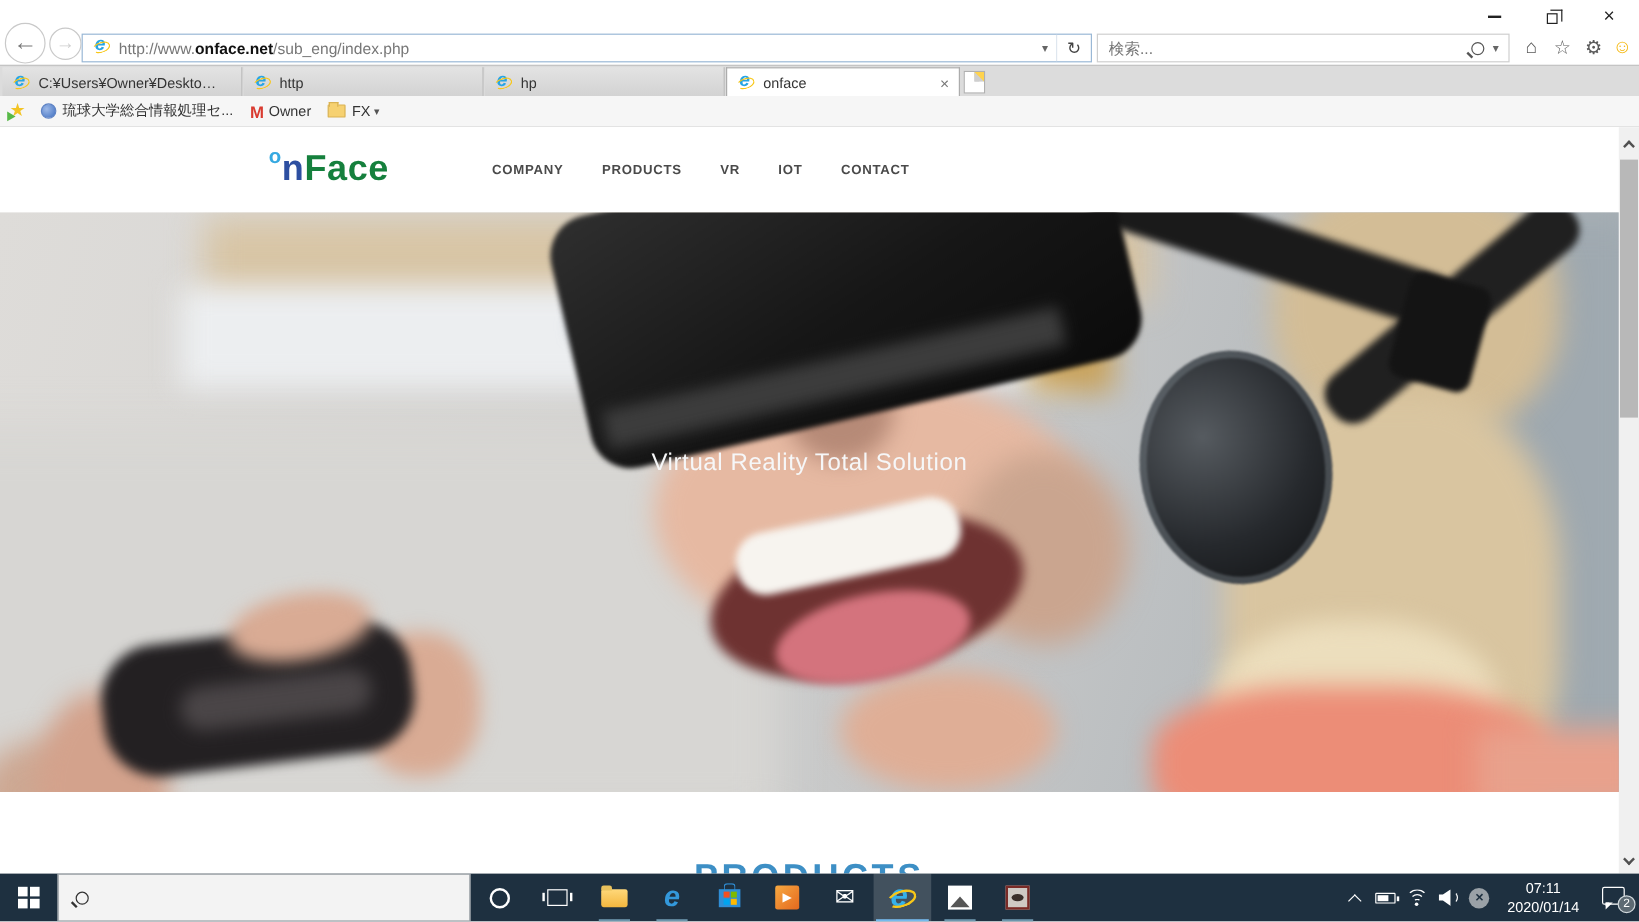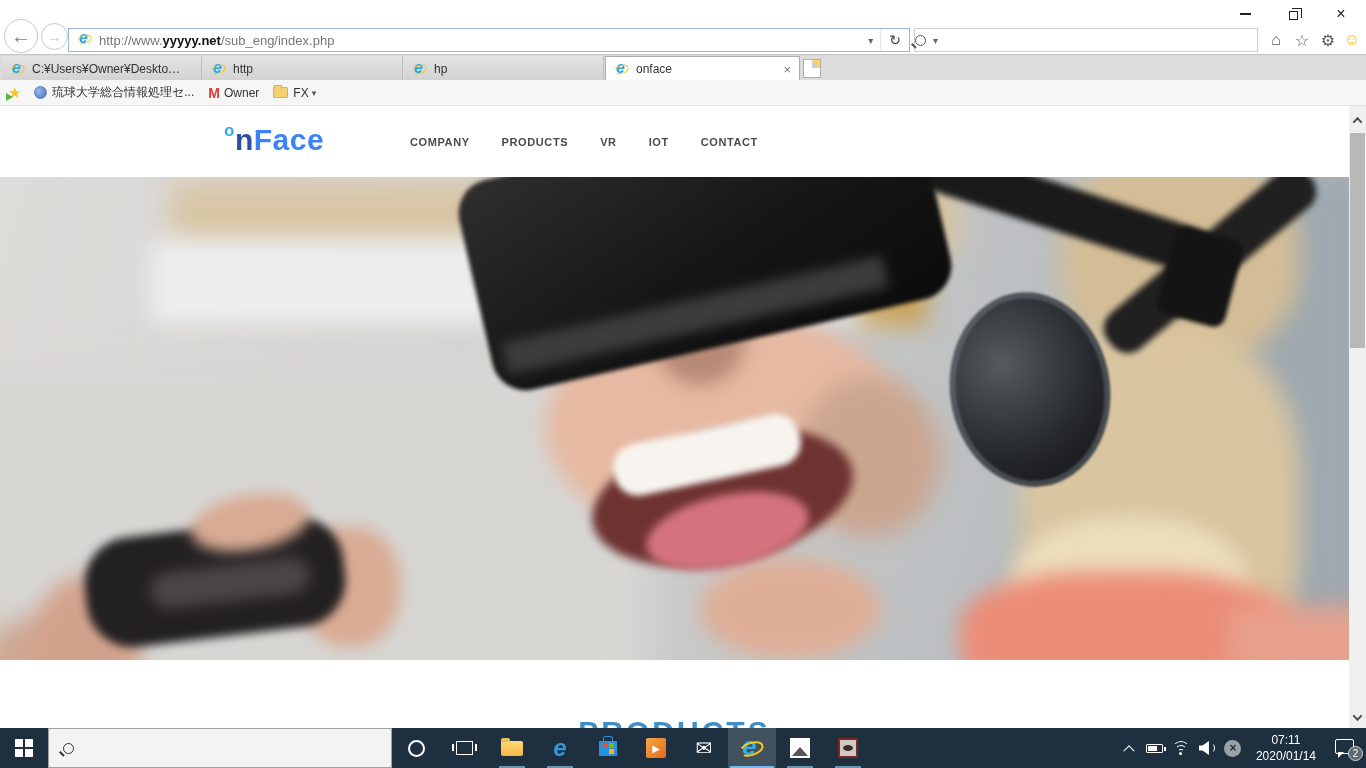--- a/index.html
+++ b/index.html
@@ -61,21 +61,21 @@
   .ie.big { width:26px; height:26px; }
   .ie.big .e { font-size:26px; left:3px; top:-4px; color:#35b1ea; }
   .ie.big .ring { left:0; top:7px; width:25px; height:14px; border-width:2.4px; }
 
   
   .viewport { position:absolute; left:0; top:106px; width:1366px; height:622px; background:#fff; }
   .siteheader { position:absolute; left:0; top:0; width:1349px; height:71px; background:#fff; }
   .logo { position:absolute; left:224px; top:15px; cursor:pointer; letter-spacing:0.5px; }
   .logo-o { font-size:17px; font-weight:bold; color:#36a9e1; vertical-align:14px; }
   .logo-n { font-size:30px; font-weight:bold; color:#2d4fa1; }
-  .logo-face { font-size:30px; font-weight:bold; color:#3b82f6; }
+  .logo-face { font-size:30px; font-weight:bold; color:#15803d; }
   .sitenav { position:absolute; left:410px; top:0; height:71px; display:flex; align-items:center; gap:32px; }
   .sitenav .item { font-size:11px; font-weight:bold; color:#4a4a4a; letter-spacing:0.6px; cursor:pointer; }
 
   
   .hero { position:absolute; left:0; top:71px; width:1349px; height:483px; overflow:hidden; background:linear-gradient(105deg,#dedcd9 0%,#d5d4d2 35%,#c2c4c5 65%,#a3acb2 100%); }
   .blob { position:absolute; }
   .hero-title { position:absolute; left:0; top:128px; width:1349px; text-align:center; color:#fff; font-size:46px; font-weight:bold; z-index:20; letter-spacing:0.5px; }
   .hero-sub { position:absolute; left:0; top:198px; width:1349px; text-align:center; color:#f6f7f8; font-size:20px; font-weight:normal; z-index:20; letter-spacing:0.5px; }
 
   
@@ -163,30 +163,31 @@
     <div class="circle-btn back-btn">
         <span>←</span>
       </div>
     <div class="circle-btn fwd-btn">
         <span>→</span>
       </div>
 
     <div class="urlbar">
       <span class="favicon"><span class="ie"><span class="e">e</span><span class="ring"></span></span></span>
       <span class="url-prefix">http://www.</span>
-        <span class="url-domain">yyyyy.net</span>
+        <span class="url-domain">onface.net</span>
         <span class="url-path">/sub_eng/index.php</span>
       <span class="url-right">
         <span class="url-caret">▾</span>
         <span class="url-divider"></span>
         <span class="url-refresh">↻</span>
       </span>
     </div>
 
     <div class="searchbox">
+      <input placeholder="検索..." style="">
       <span class="mag"></span>
       <span class="search-caret">▾</span>
     </div>
 
     <div class="chrome-ico" style="left:1264px;">
         <span>⌂</span>
       </div>
     <div class="chrome-ico" style="left:1290px;">
         <span>☆</span>
       </div>
@@ -295,20 +296,21 @@
       <div class="blob" style="left:960px;top:395px;width:330px;height:130px;background:#ec8d77;filter:blur(10px);border-radius:40%;z-index:5;"></div>
       <div class="blob" style="left:1230px;top:430px;width:140px;height:70px;background:#e8a18c;filter:blur(12px);z-index:5;"></div>
 
       <div class="blob" style="left:-20px;top:440px;width:140px;height:120px;background:#cda893;filter:blur(12px);border-radius:40%;z-index:2;"></div>
       <div class="blob" style="left:30px;top:400px;width:110px;height:180px;background:#d3a28c;filter:blur(10px);border-radius:45%;z-index:3;"></div>
       <div class="blob" style="left:190px;top:318px;width:120px;height:55px;background:#d9ab94;filter:blur(7px);border-radius:50%;transform:rotate(-10deg);z-index:5;"></div>
       <div class="blob" style="left:300px;top:350px;width:100px;height:120px;background:#d9ab94;filter:blur(8px);border-radius:45%;z-index:3;"></div>
       <div class="blob" style="left:85px;top:350px;width:260px;height:110px;background:#232022;filter:blur(5px);border-radius:46px;transform:rotate(-7deg);z-index:4;"></div>
       <div class="blob" style="left:150px;top:388px;width:160px;height:36px;background:#4a4547;filter:blur(7px);border-radius:20px;transform:rotate(-7deg);z-index:5;"></div>
 
+      <div class="hero-sub">Virtual Reality Total Solution</div>
     </div>
 
     <div class="below">
       <div class="products-h">PRODUCTS</div>
     </div>
 
     <div class="scrollbar">
       <div class="sb-btn sb-up">
           <span class="sb-chev"></span>
         </div>

